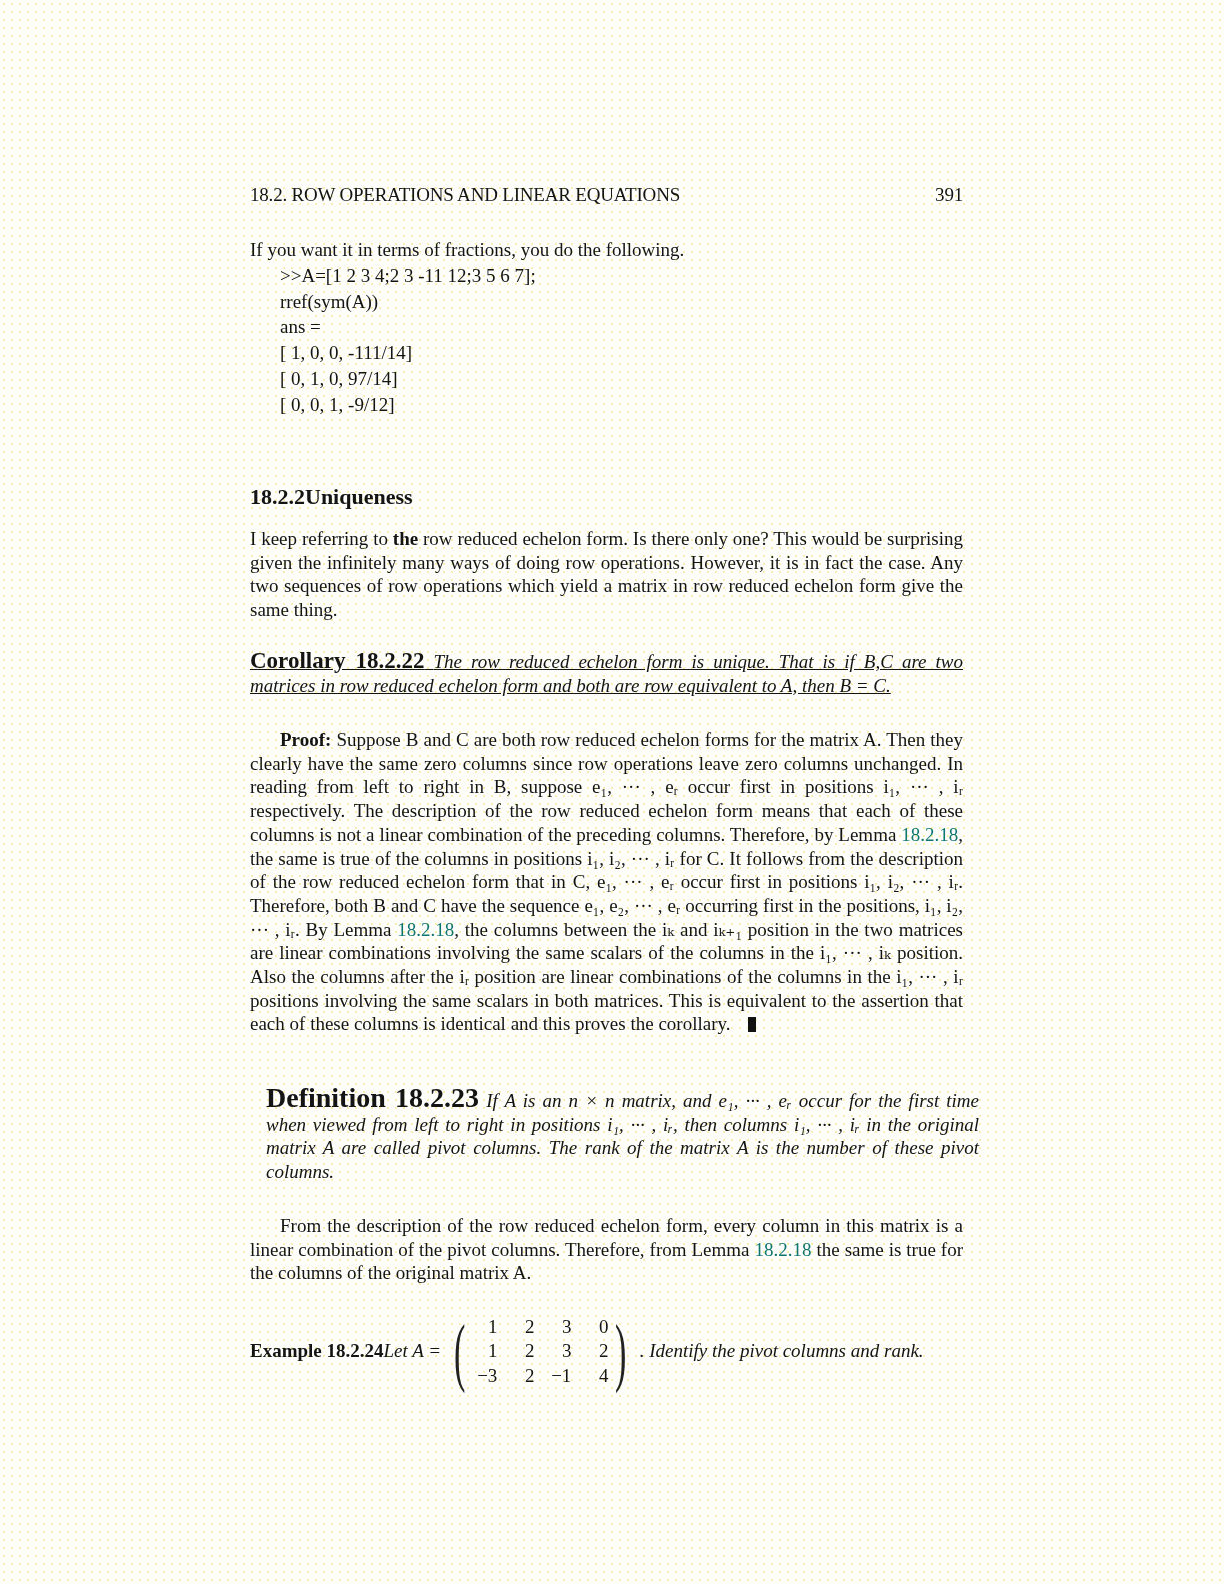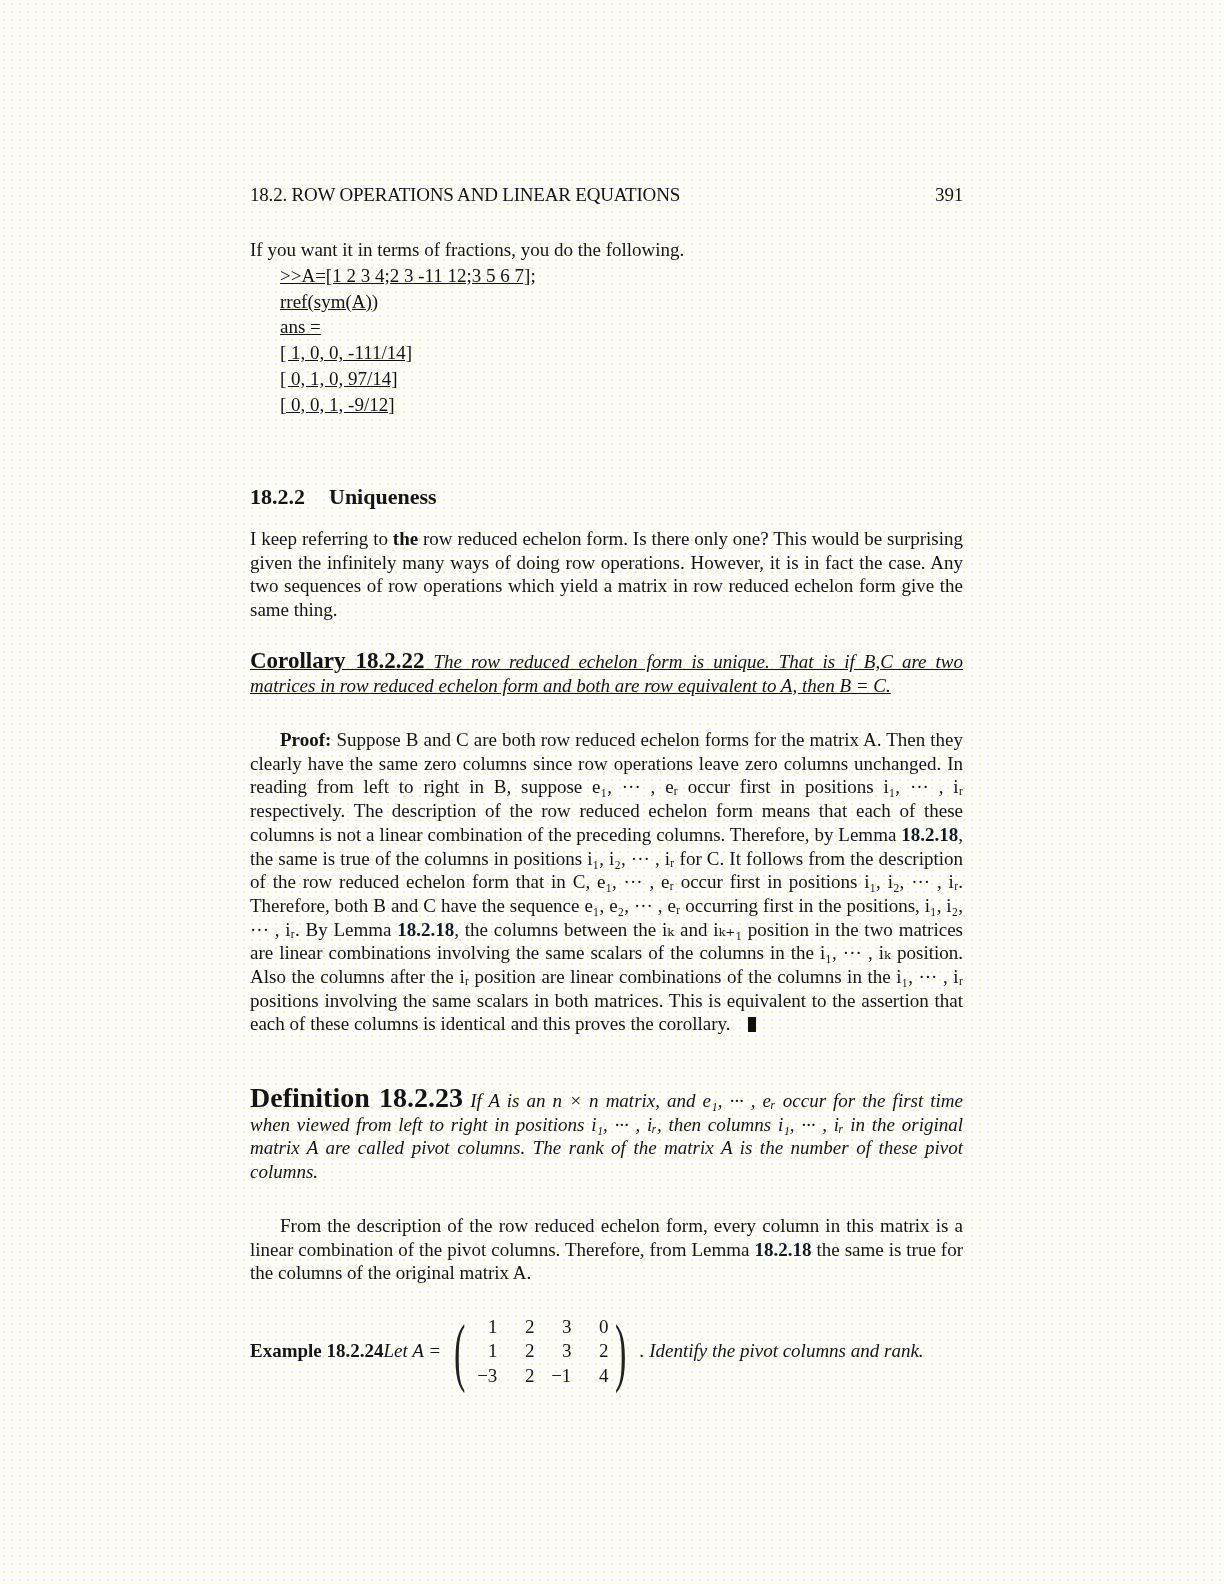--- a/index.html
+++ b/index.html
@@ -8,26 +8,26 @@
     background:#fdfdfb;
     background-image: radial-gradient(#f6efa0 0.7px, transparent 0.8px);
     background-size: 8px 8px;
     font-family:"Liberation Serif", "DejaVu Serif", serif;
     color:#141414;
   }
   .page { position:absolute; left:250px; top:0; width:713px; }
   .abs { position:absolute; left:0; width:713px; }
   .running-head { top:184px; font-size:19px; display:flex; justify-content:space-between; letter-spacing:-0.2px; }
   .p { font-size:19px; line-height:23.7px; text-align:justify; margin:0; }
-  .code { font-size:19px; line-height:25.7px; padding-left:30px;text-decoration:underline; }
+  .code { font-size:19px; line-height:25.7px; padding-left:30px; }
   .code div { white-space:pre; }
   .sec { font-size:22px; font-weight:bold; }
-  .sec .num { margin-right:24px; }
+  .sec .num { }
   i, .it { font-style:italic; }
-  .link { color:#0f172a;font-weight:bold; }
+  .link { color:#0f766e; }
   .indent { text-indent:30px; }
   .thm-head { font-weight:bold; font-size:23px; }
   .def-head { font-weight:bold; font-size:28px; }
   .it-body { font-style:italic; }
   .qed { display:inline-block; width:8px; height:15px; background:#111; margin-left:18px; vertical-align:-2px; }
   .example { top:1313px; display:flex; align-items:center; font-size:19px; }
   .matrix { display:flex; align-items:center; margin:0 6px; }
   .paren { font-size:76px; font-weight:100; transform:scaleX(0.45); line-height:1; color:#222; }
   .mgrid { display:grid; grid-template-columns:repeat(4, 37px); row-gap:1px; line-height:23.5px; text-align:right; margin:0 -6px; }
   .mgrid span { padding-right:6px; }
@@ -56,21 +56,21 @@
   <div class="abs sec" style="top:484px;">
     <span class="num">18.2.2</span><span>Uniqueness</span>
   </div>
 
   <p class="abs p" style="top:527px;"><span>I keep referring to </span><b>the</b><span> row reduced echelon form.  Is there only one?  This would be surprising given the infinitely many ways of doing row operations.  However, it is in fact the case.  Any two sequences of row operations which yield a matrix in row reduced echelon form give the same thing.</span></p>
 
   <p class="abs p" style="top:649px;text-decoration:underline;"><span class="thm-head">Corollary 18.2.22</span> <span class="it-body">The row reduced echelon form is unique.  That is if B,C are two matrices in row reduced echelon form and both are row equivalent to A, then B = C.</span></p>
 
   <p class="abs p indent" style="top:728px;"><b>Proof:</b><span> Suppose B and C are both row reduced echelon forms for the matrix A.  Then they clearly have the same zero columns since row operations leave zero columns unchanged.  In reading from left to right in B, suppose e₁, ··· , eᵣ occur first in positions i₁, ··· , iᵣ respectively. The description of the row reduced echelon form means that each of these columns is not a linear combination of the preceding columns. Therefore, by Lemma </span><span class="link">18.2.18</span><span>, the same is true of the columns in positions i₁, i₂, ··· , iᵣ for C. It follows from the description of the row reduced echelon form that in C, e₁, ··· , eᵣ occur first in positions i₁, i₂, ··· , iᵣ. Therefore, both B and C have the sequence e₁, e₂, ··· , eᵣ occurring first in the positions, i₁, i₂, ··· , iᵣ. By Lemma </span><span class="link">18.2.18</span><span>, the columns between the iₖ and iₖ₊₁ position in the two matrices are linear combinations involving the same scalars of the columns in the i₁, ··· , iₖ position.  Also the columns after the iᵣ position are linear combinations of the columns in the i₁, ··· , iᵣ positions involving the same scalars in both matrices.  This is equivalent to the assertion that each of these columns is identical and this proves the corollary.</span><span class="qed"></span></p>
 
-  <p class="abs p" style="top:1086px;"><span class="def-head">Definition 18.2.23</span> <span class="it-body">If A is an n × n matrix, and e₁, ··· , eᵣ occur for the first time when viewed from left to right in positions i₁, ··· , iᵣ, then columns i₁, ··· , iᵣ in the original matrix A are called pivot columns.  The rank of the matrix A is the number of these pivot columns.</span></p>
+  <p class="abs p" style="top:1086px;margin-left:16px;"><span class="def-head">Definition 18.2.23</span> <span class="it-body">If A is an n × n matrix, and e₁, ··· , eᵣ occur for the first time when viewed from left to right in positions i₁, ··· , iᵣ, then columns i₁, ··· , iᵣ in the original matrix A are called pivot columns.  The rank of the matrix A is the number of these pivot columns.</span></p>
 
   <p class="abs p indent" style="top:1214px;"><span>From the description of the row reduced echelon form, every column in this matrix is a linear combination of the pivot columns. Therefore, from Lemma </span><span class="link">18.2.18</span><span> the same is true for the columns of the original matrix A.</span></p>
 
   <div class="abs example">
     <b>Example 18.2.24</b>
     <span class="it" style="">Let A =</span>
     <div class="matrix">
       <span class="paren">(</span>
       <div class="mgrid">
         <span>1</span>

